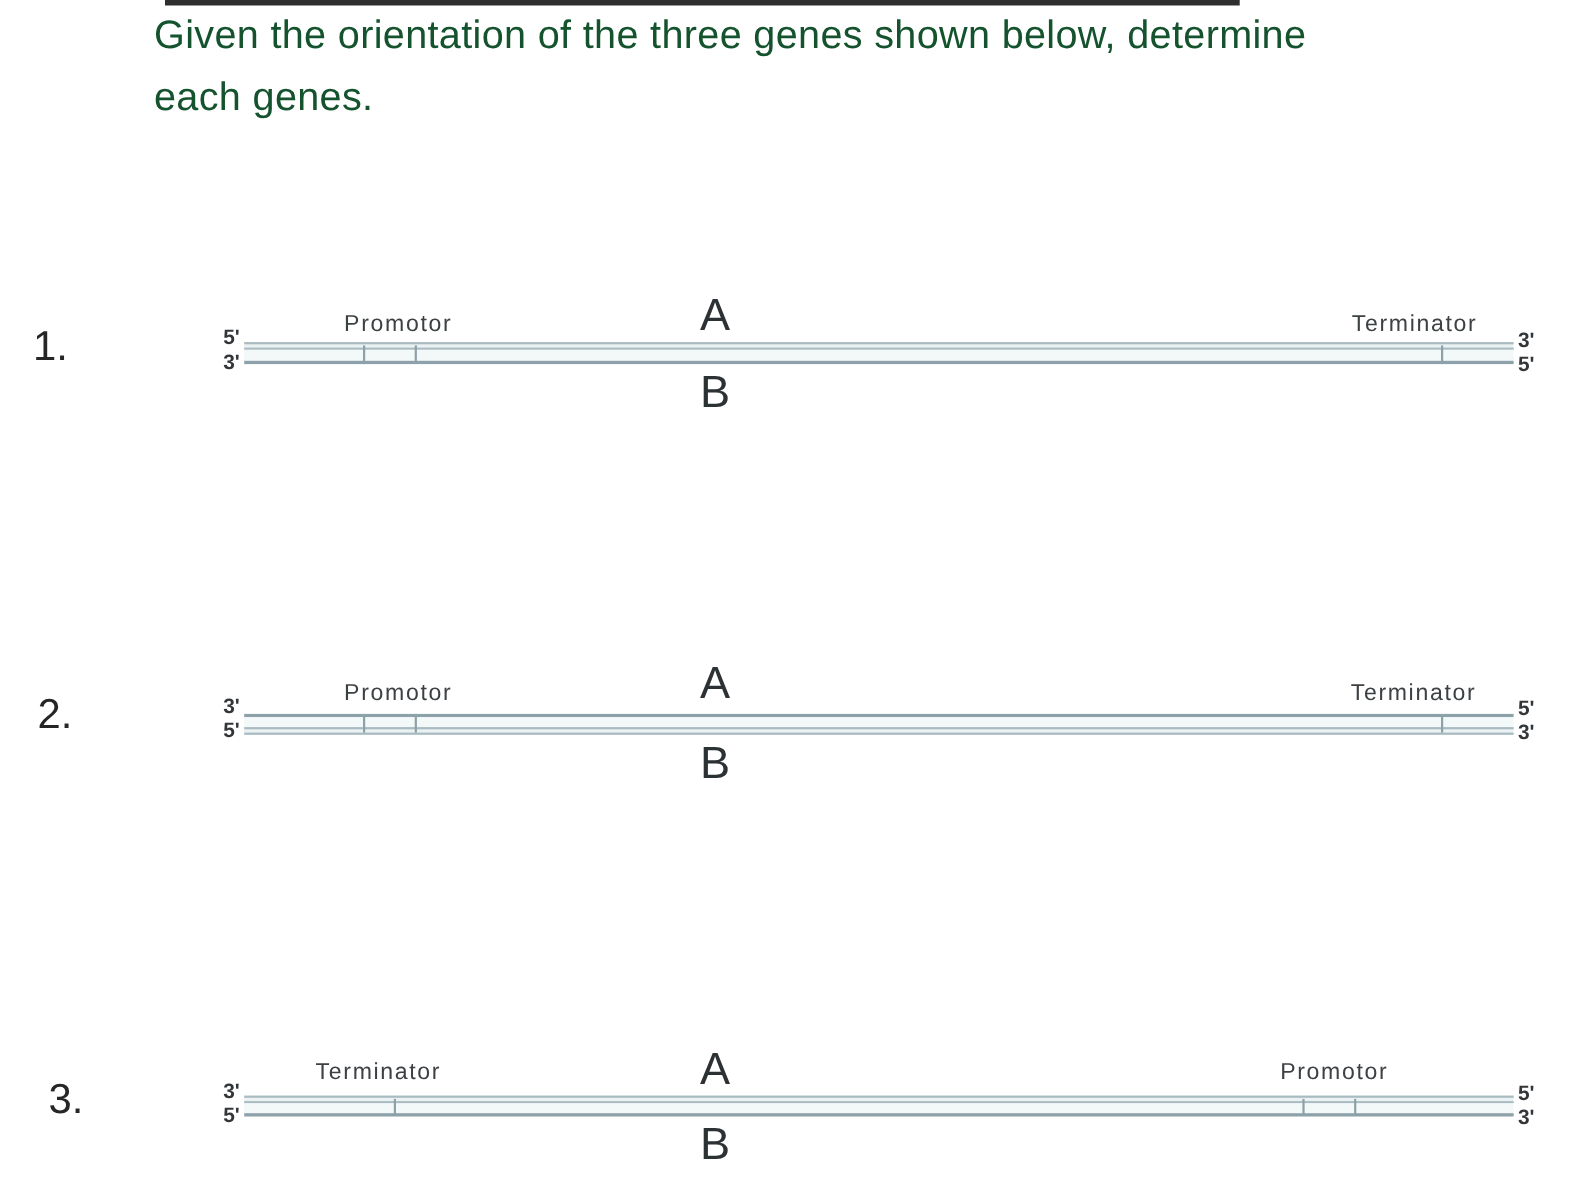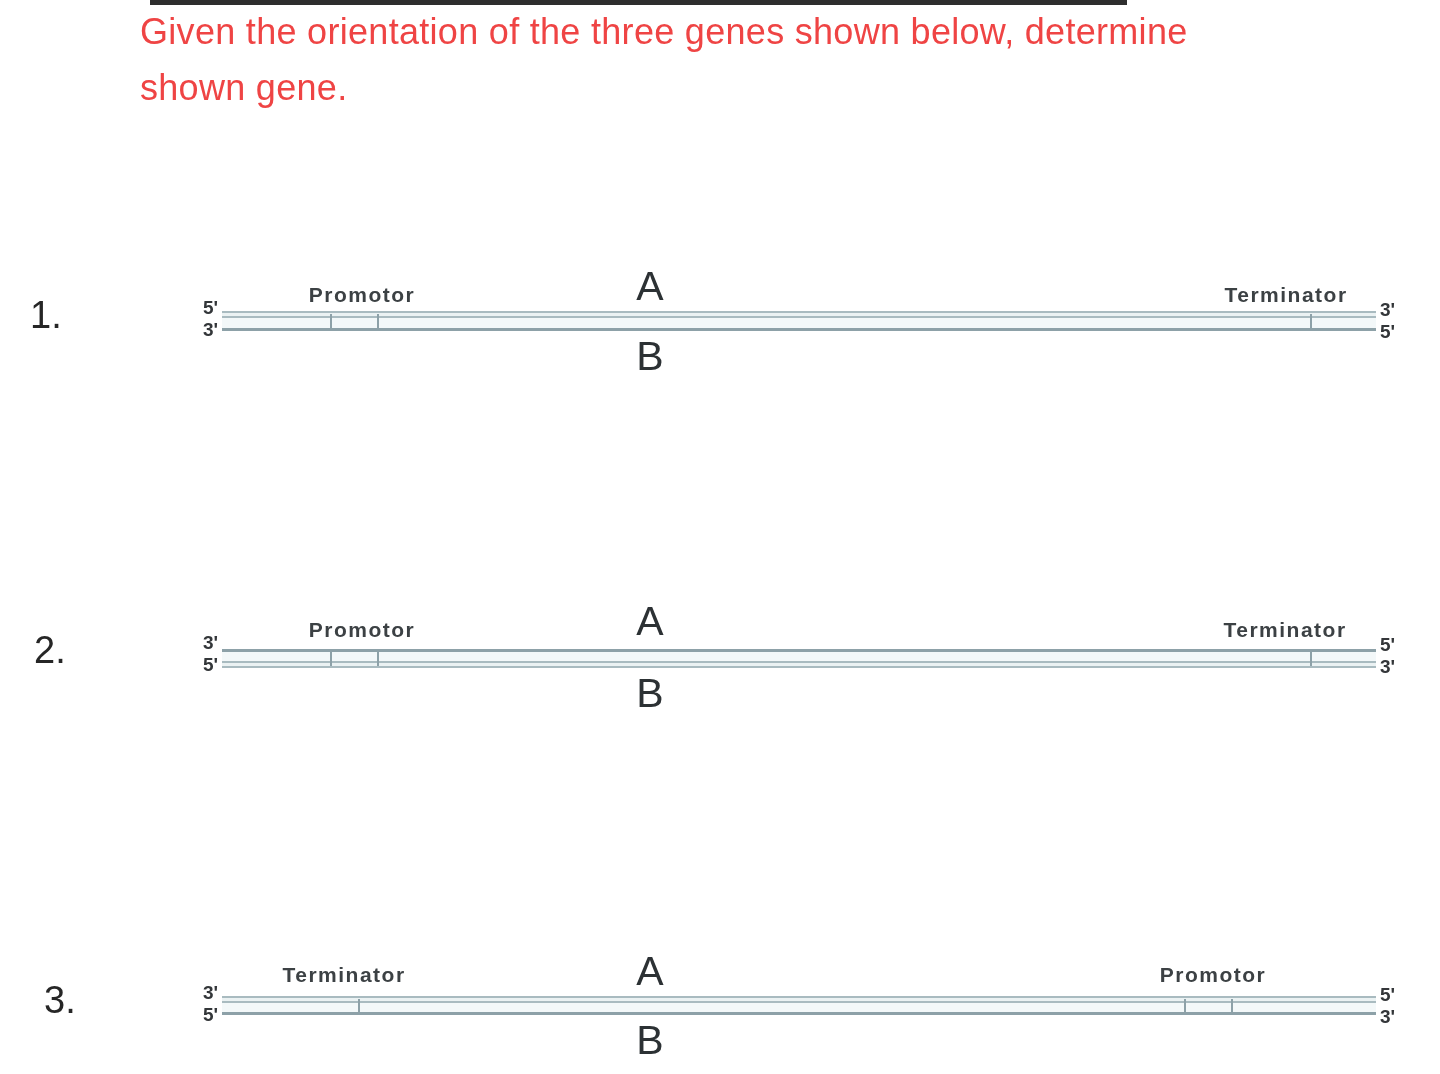--- a/index.html
+++ b/index.html
@@ -15,42 +15,42 @@
     position: absolute;
     left: 150px; top: 0; width: 977px; height: 5px;
     background: #2e2e2e;
   }
   .title {
     position: absolute;
     left: 140px; top: 4px;
     font-size: 36px;
     line-height: 56px;
     letter-spacing: 0.3px;
-    color: #ef4444;
+    color: #14532d;
     white-space: nowrap;
   }
   .num {
     position: absolute;
     font-size: 38px;
     color: #262626;
   }
   .prime {
     position: absolute;
     font-size: 19px;
     font-weight: 700;
     color: #333639;
     width: 26px;
   }
   .prime.left-side  { text-align: right; }
   .prime.right-side { text-align: left; width: 32px; }
   .region-label {
     position: absolute;
     transform: translateX(-50%);
     font-size: 21px;
-    font-weight: 700;
+    font-weight: 400;
     letter-spacing: 1.5px;
     color: #3c4144;
     white-space: nowrap;
   }
   .ab {
     position: absolute;
     transform: translateX(-50%);
     font-size: 41px;
     color: #2c3134;
   }
@@ -80,21 +80,21 @@
 </style>
 </head>
 <body>
 
 <div class="page">
 
   <div class="top-artifact"></div>
 
   <div class="title">
     <div>Given the orientation of the three genes shown below, determine</div>
-    <div>shown gene.</div>
+    <div>each genes.</div>
   </div>
 
   <div>
     <div class="num" style="left:30px; top:294px;">1.</div>
 
     <div class="prime left-side" style="left:192px; top:297px;">5'</div>
     <div class="prime left-side" style="left:192px; top:319px;">3'</div>
 
     <div class="region-label" style="left:362px; top:283px;">Promotor</div>
     <div class="ab" style="left:650px; top:263px;">A</div>

